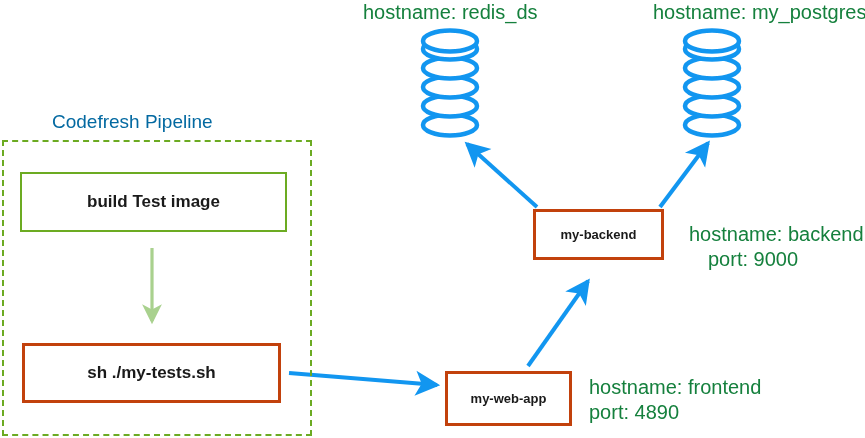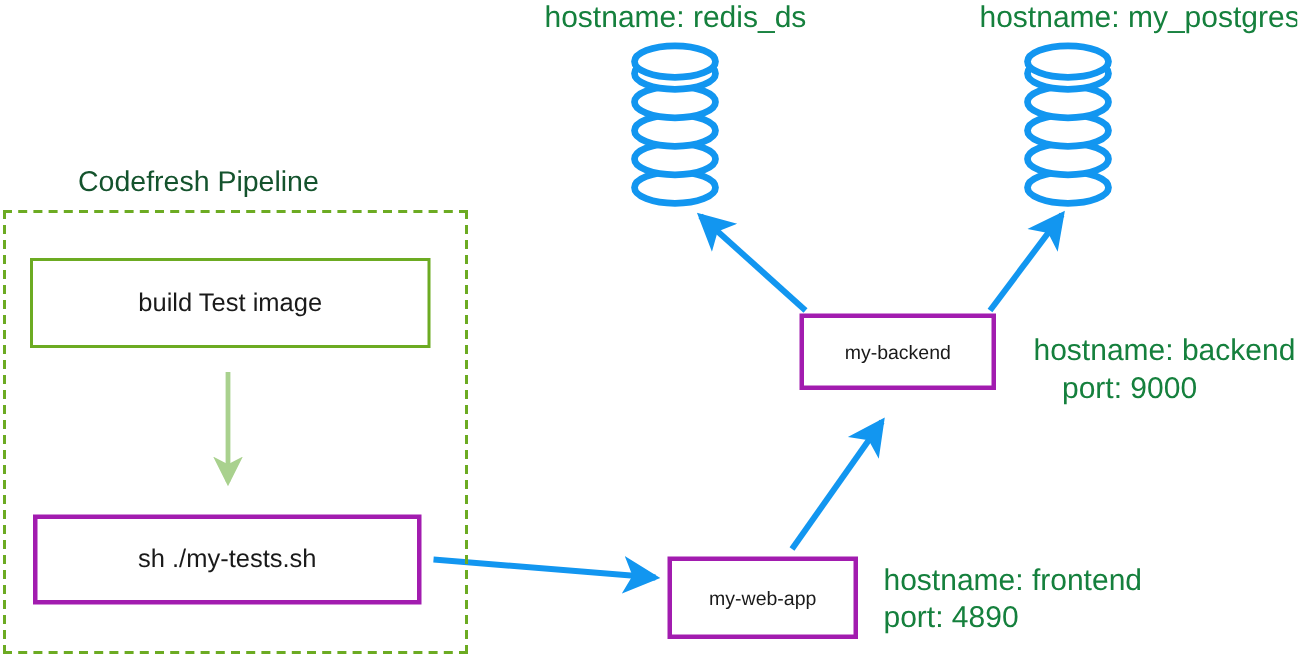--- a/index.html
+++ b/index.html
@@ -31,41 +31,42 @@
     position: absolute;
     color: #15803d;
     font-family: "Liberation Sans", "DejaVu Sans", sans-serif;
     font-size: 20px;
     line-height: 25px;
     white-space: nowrap;
     letter-spacing: 0px;
   }
   .green-title {
     position: absolute;
-    color: #14532d;
+    color: #0369a1;
     font-family: "Liberation Sans", "DejaVu Sans", sans-serif;
     font-size: 19px;
     line-height: 23px;
     white-space: nowrap;
   }
 
   
   .node-box {
     position: absolute;
     box-sizing: border-box;
     background: #ffffff;
     display: flex;
     align-items: center;
     justify-content: center;
+    font-weight: bold;
   }
   .node-box.green {
     border: 2px solid #6cab22;
   }
   .node-box.blue {
-    border: 3px solid #a21caf;
+    border: 3px solid #c2410c;
   }
   .node-box .node-text {
     color: #1a1a1a;
     font-family: "Liberation Sans", "DejaVu Sans", sans-serif;
     white-space: nowrap;
   }
 
   
   #pipeline-container {
     position: absolute;

